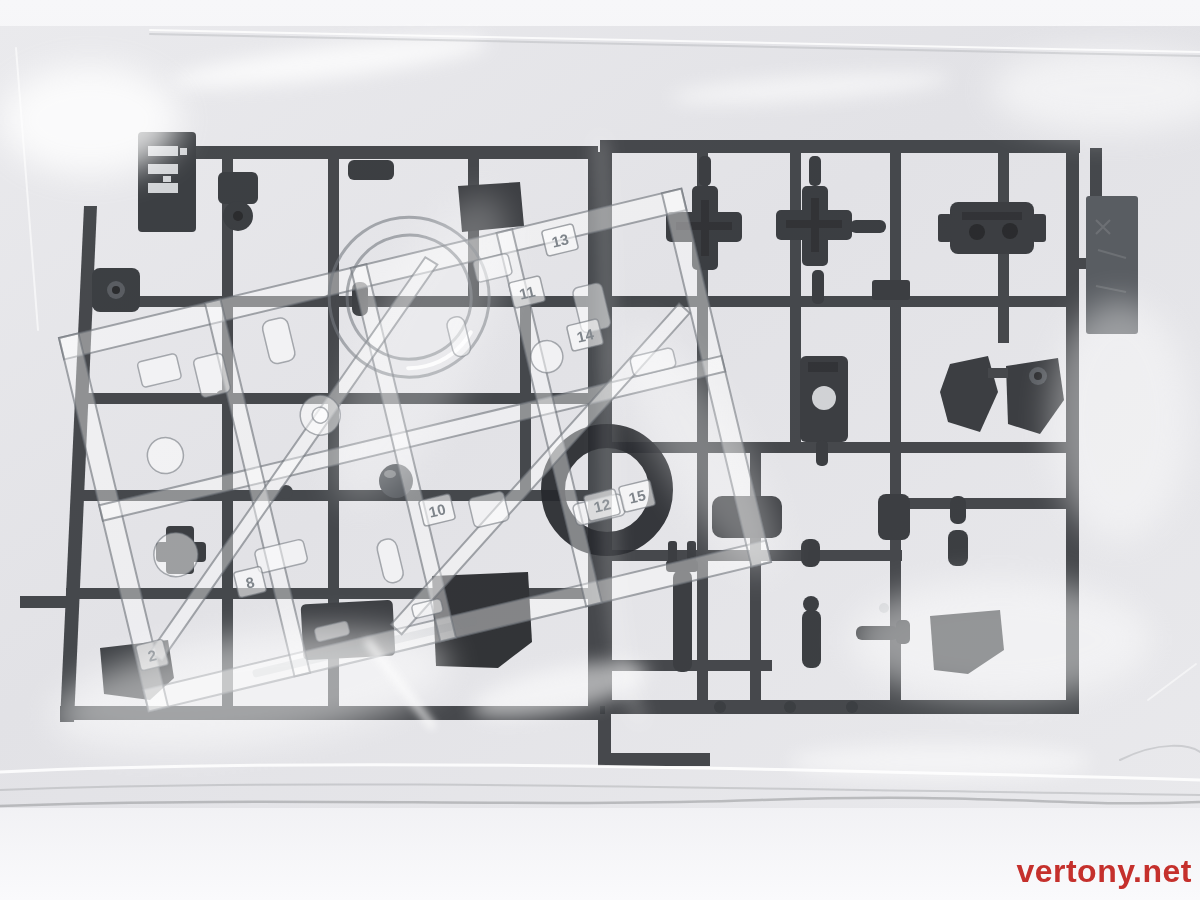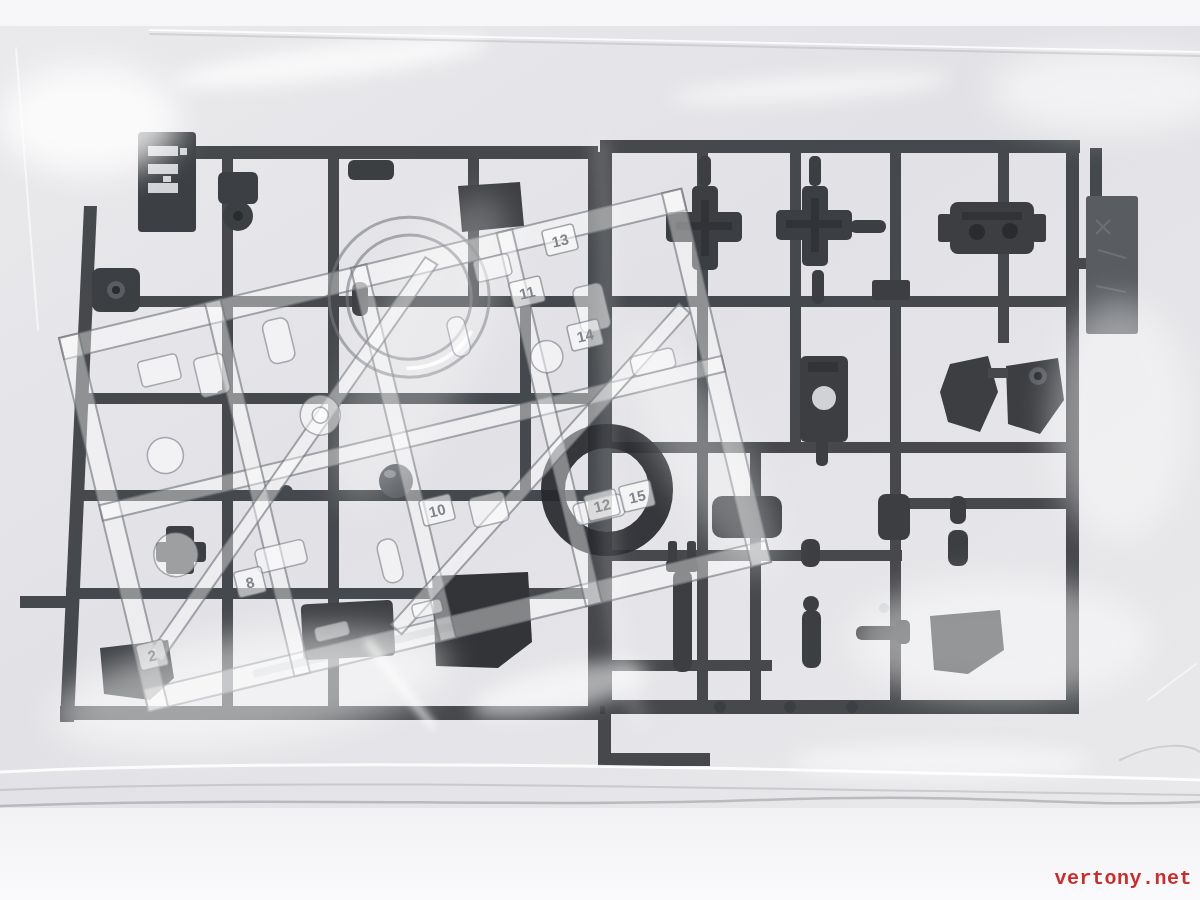--- a/index.html
+++ b/index.html
@@ -22,22 +22,22 @@
   
   .cb{fill:rgba(255,255,255,.40);stroke:rgba(106,112,119,.60);stroke-width:2;}
   .cp{fill:rgba(255,255,255,.50);stroke:rgba(106,112,119,.55);stroke-width:1.5;}
   .cring{fill:none;stroke:rgba(116,122,128,.60);stroke-width:3;}
   .cglint{fill:none;stroke:rgba(255,255,255,.85);stroke-width:4;stroke-linecap:round;}
   .tagp{fill:rgba(255,255,255,.60);stroke:rgba(116,122,128,.65);stroke-width:1.5;}
   .tagt{fill:#7f858b;font:bold 15px "Liberation Sans",sans-serif;text-anchor:middle;}
   
   .glare{fill:var(--highlight);}
   .crease{fill:none;stroke-linecap:round;}
-  .watermark{position:absolute;right:8px;bottom:10px;font-size:20px;font-weight:700;
-             letter-spacing:.5px;color:var(--watermark);font-family:Liberation Mono, monospace;}
+  .watermark{position:absolute;right:8px;bottom:10px;font-size:32px;font-weight:700;
+             letter-spacing:.5px;color:var(--watermark);}
 </style>
 </head>
 <body>
 
 <div class="photo" aria-label="Two dark gray plastic model-kit part runners and one clear runner sealed inside a glossy transparent plastic bag, photographed on a white surface">
 <svg width="1200" height="900" viewBox="0 0 1200 900">
   <defs>
     <linearGradient id="bgGrad" x1="0" y1="0" x2="0" y2="1">
       <stop offset="0" stop-color="#f7f7f9"></stop>
           <stop offset=".5" stop-color="#ededf0"></stop>

